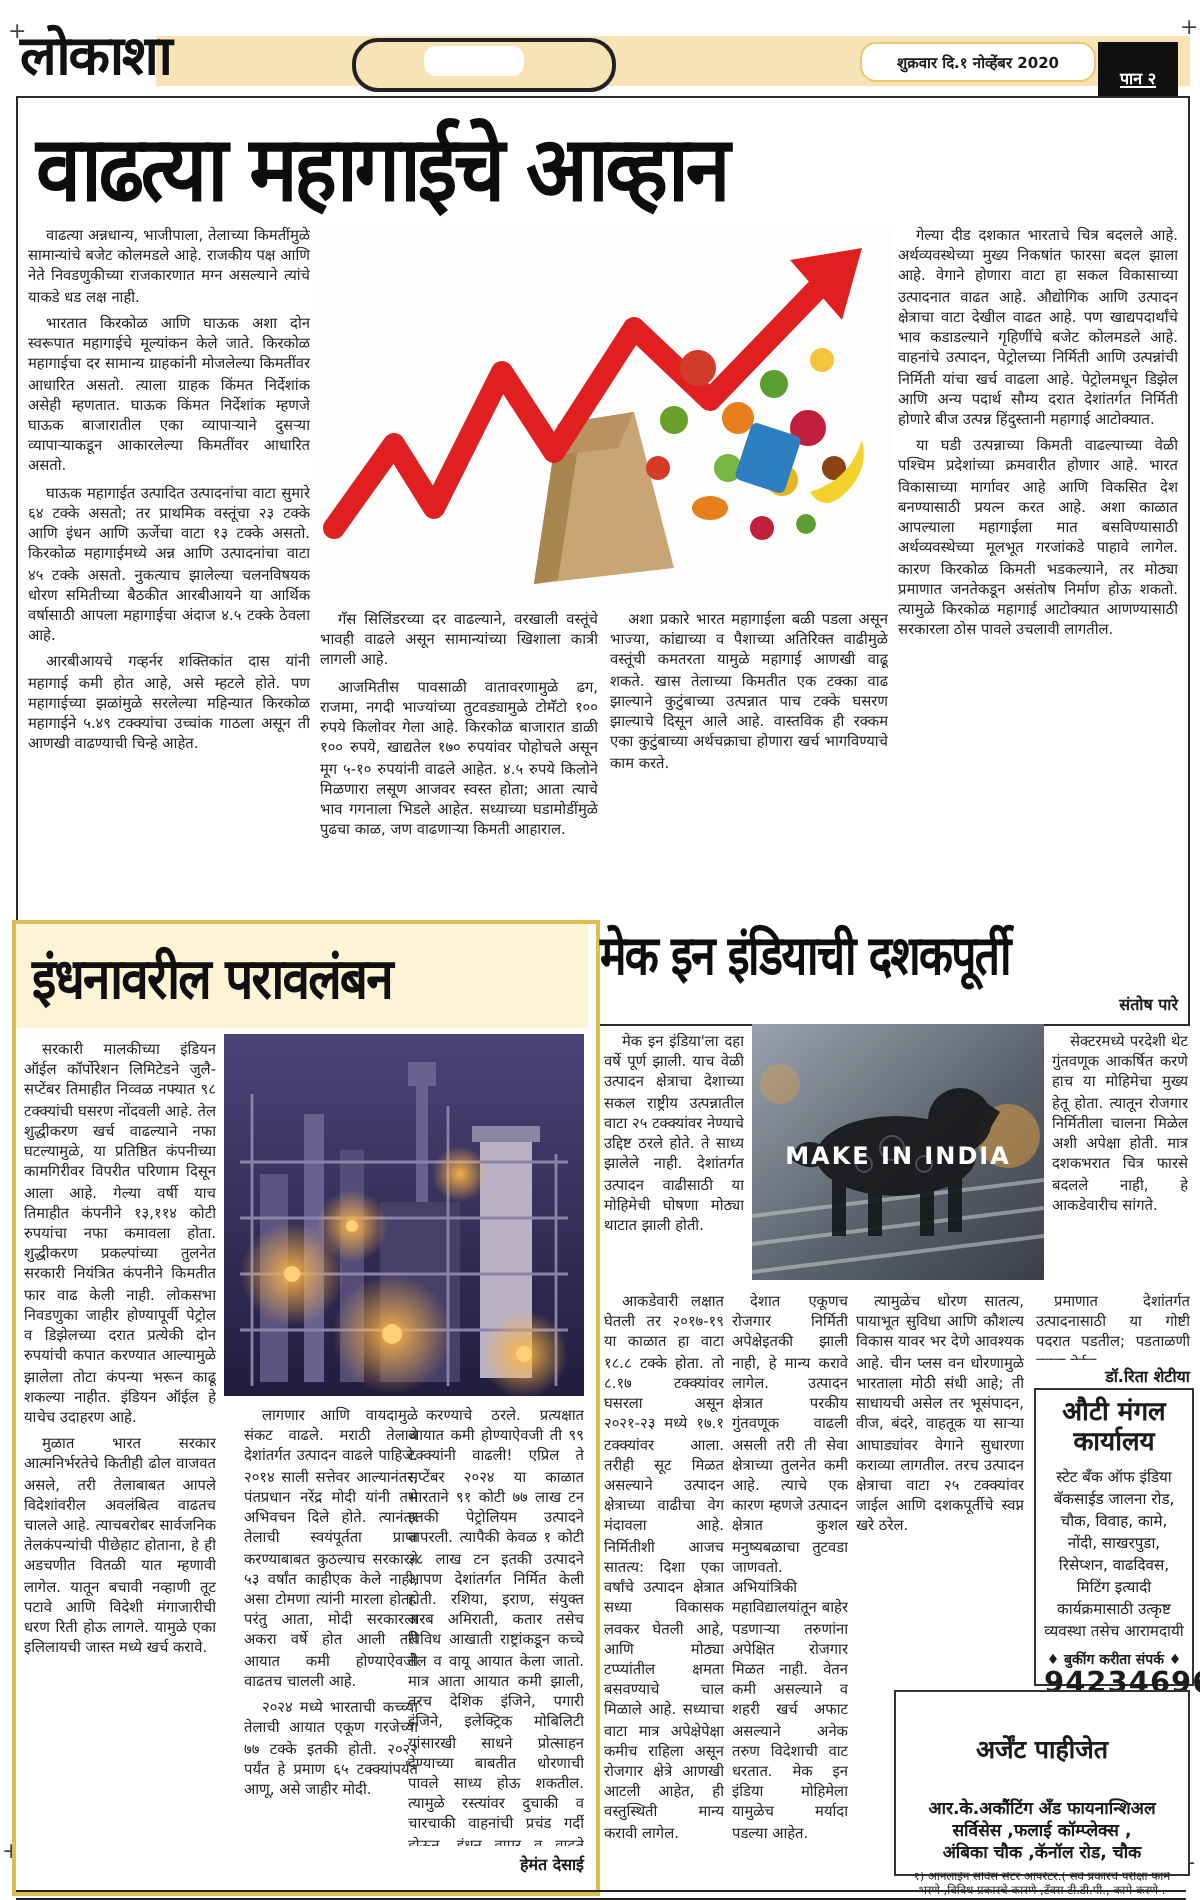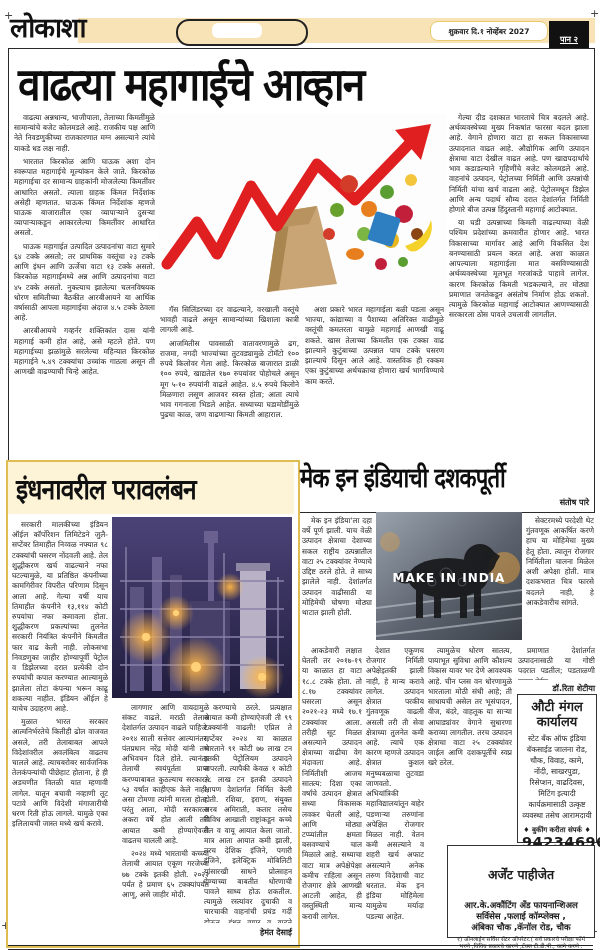--- a/index.html
+++ b/index.html
@@ -53,21 +53,21 @@
   <div class="abs crop" style="left:4px;top:10px;">+</div>
   <div class="abs crop" style="left:590px;top:8px;">+</div>
   <div class="abs crop" style="left:584px;top:476px;">+</div>
   <div class="abs crop" style="left:1px;top:920px;">+</div>
   <div class="abs crop" style="left:589px;top:926px;">+</div>
 
   <div class="abs" id="mast-bar"></div>
   <div class="abs" id="paper-name">लोकाशा</div>
   <div class="abs" id="mast-pill"></div>
   <div class="abs" id="mast-pill-inner"></div>
-  <div class="abs" id="date-box">शुक्रवार दि.१ नोव्हेंबर 2027</div>
+  <div class="abs" id="date-box">शुक्रवार दि.१ नोव्हेंबर 2020</div>
   <div class="abs" id="page-box">पान २</div>
 
   <div class="abs" id="main-box"></div>
   <div class="abs" id="main-headline">वाढत्या महागाईचे आव्हान</div>
 
   <div class="abs" style="left:159px;top:114px;width:287px;height:186px;">
     <svg width="287" height="186" viewBox="0 0 287 186">
       <rect width="287" height="186" fill="#fdfdfd"></rect>
 
       <polygon points="120,98 158,92 178,170 108,178" fill="#c9a475"></polygon>

